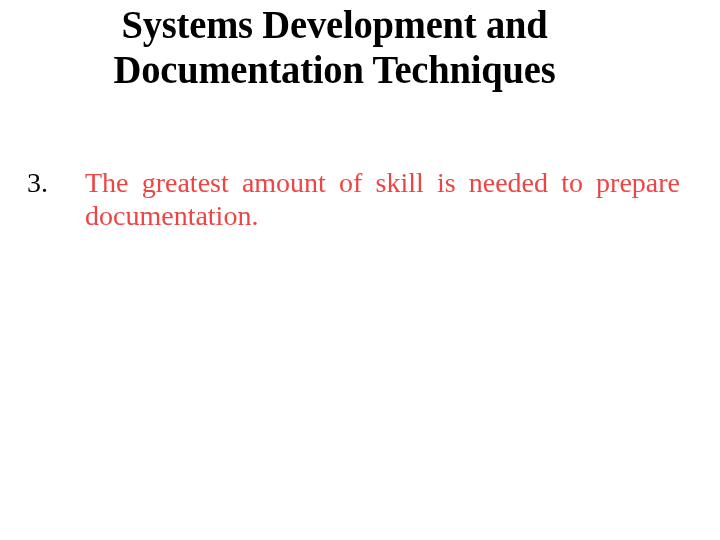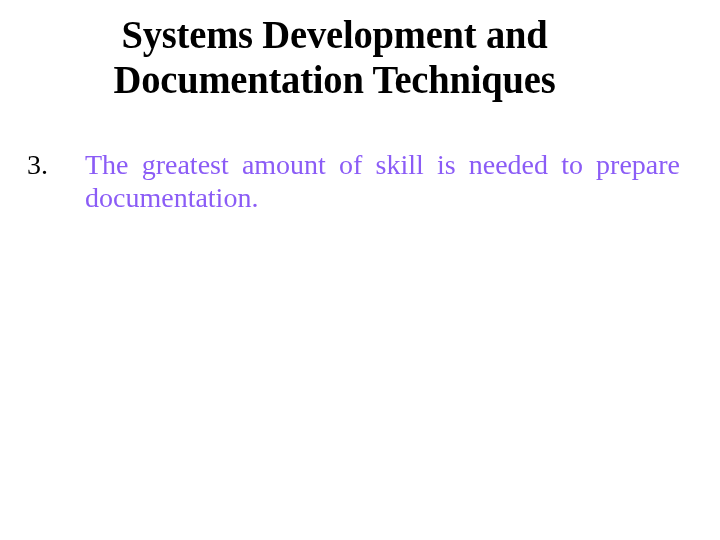--- a/index.html
+++ b/index.html
@@ -23,21 +23,21 @@
     background: #ffffff;
     box-sizing: border-box;
   }
 
   
   .title-block {
     position: absolute;
     left: 0;
     top: 0;
     width: 669px;
-    padding-top: 12px;
+    padding-top: 2px;
     text-align: center;
   }
 
   .title-line {
     display: block;
     font-family: "Liberation Serif", "DejaVu Serif", serif;
     font-weight: bold;
     font-size: 41px;
     line-height: 45px;
     letter-spacing: -0.2px;
@@ -66,28 +66,28 @@
     left: 27px;
     top: 0;
     width: 50px;
     font-size: 28px;
     line-height: 33px;
     font-family: "Liberation Serif", "DejaVu Serif", serif;
     color: #000000;
   }
 
   .item-text {
-    margin: 0;
+    margin: 18px;
     padding: 0;
     margin-left: 85px;
     margin-right: 40px;
     font-size: 28px;
     line-height: 33px;
     font-family: "Liberation Serif", "DejaVu Serif", serif;
-    color: #8b5cf6;
+    color: #ef4444;
     text-align: justify;
     text-justify: inter-word;
     hyphens: none;
   }
 
   
   .item-text::after {
     content: "";
     display: inline-block;
     width: 100%;

